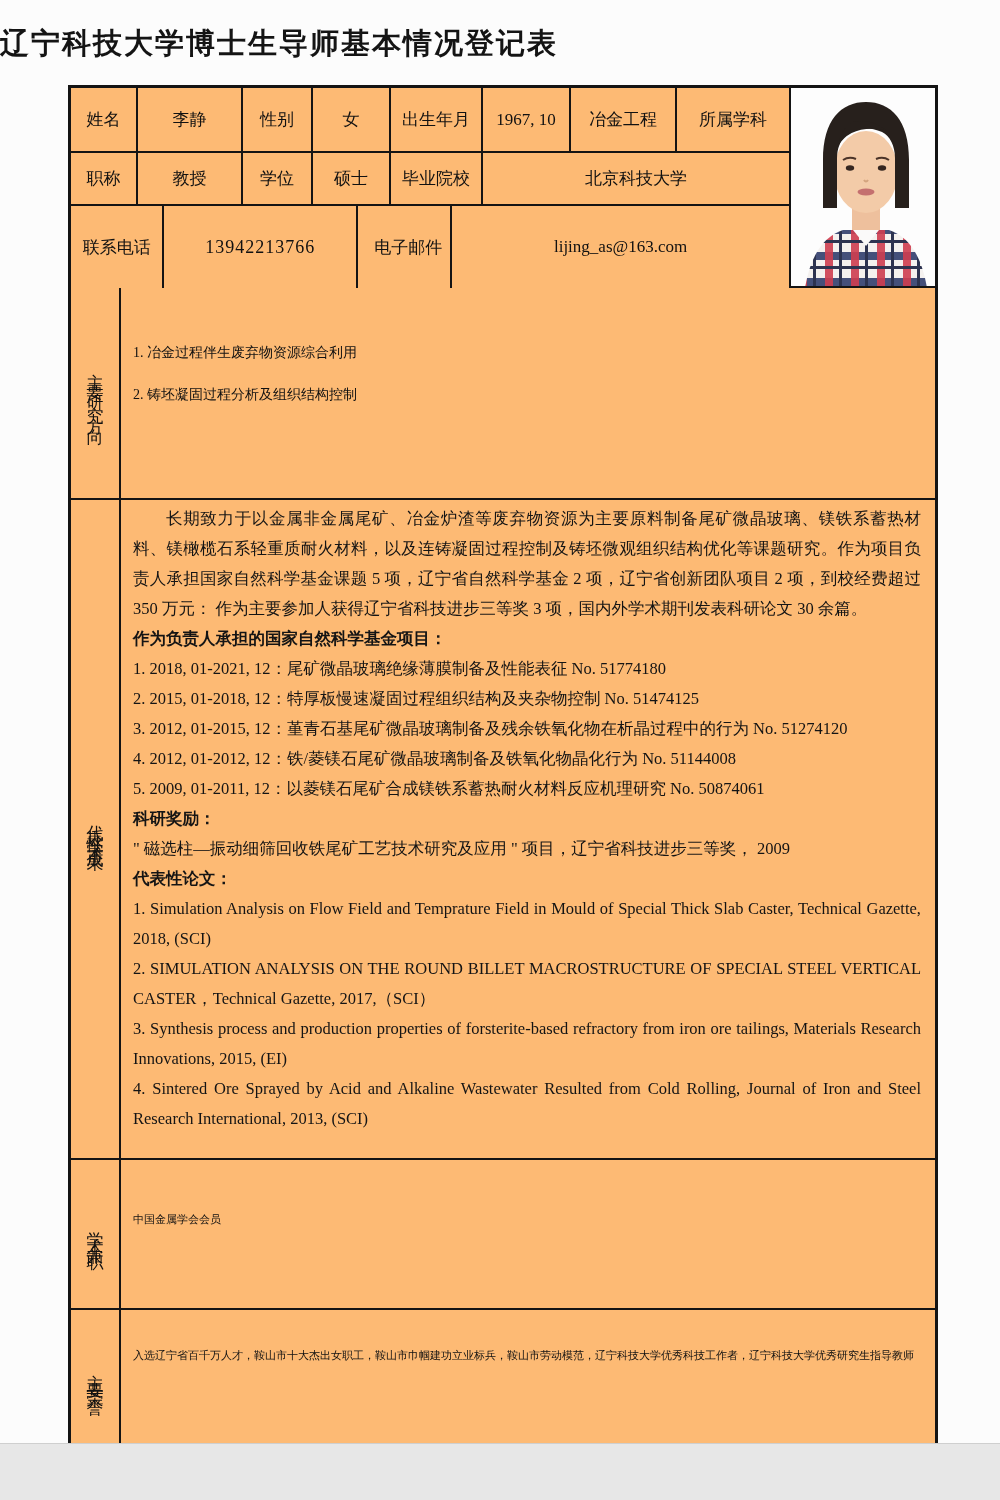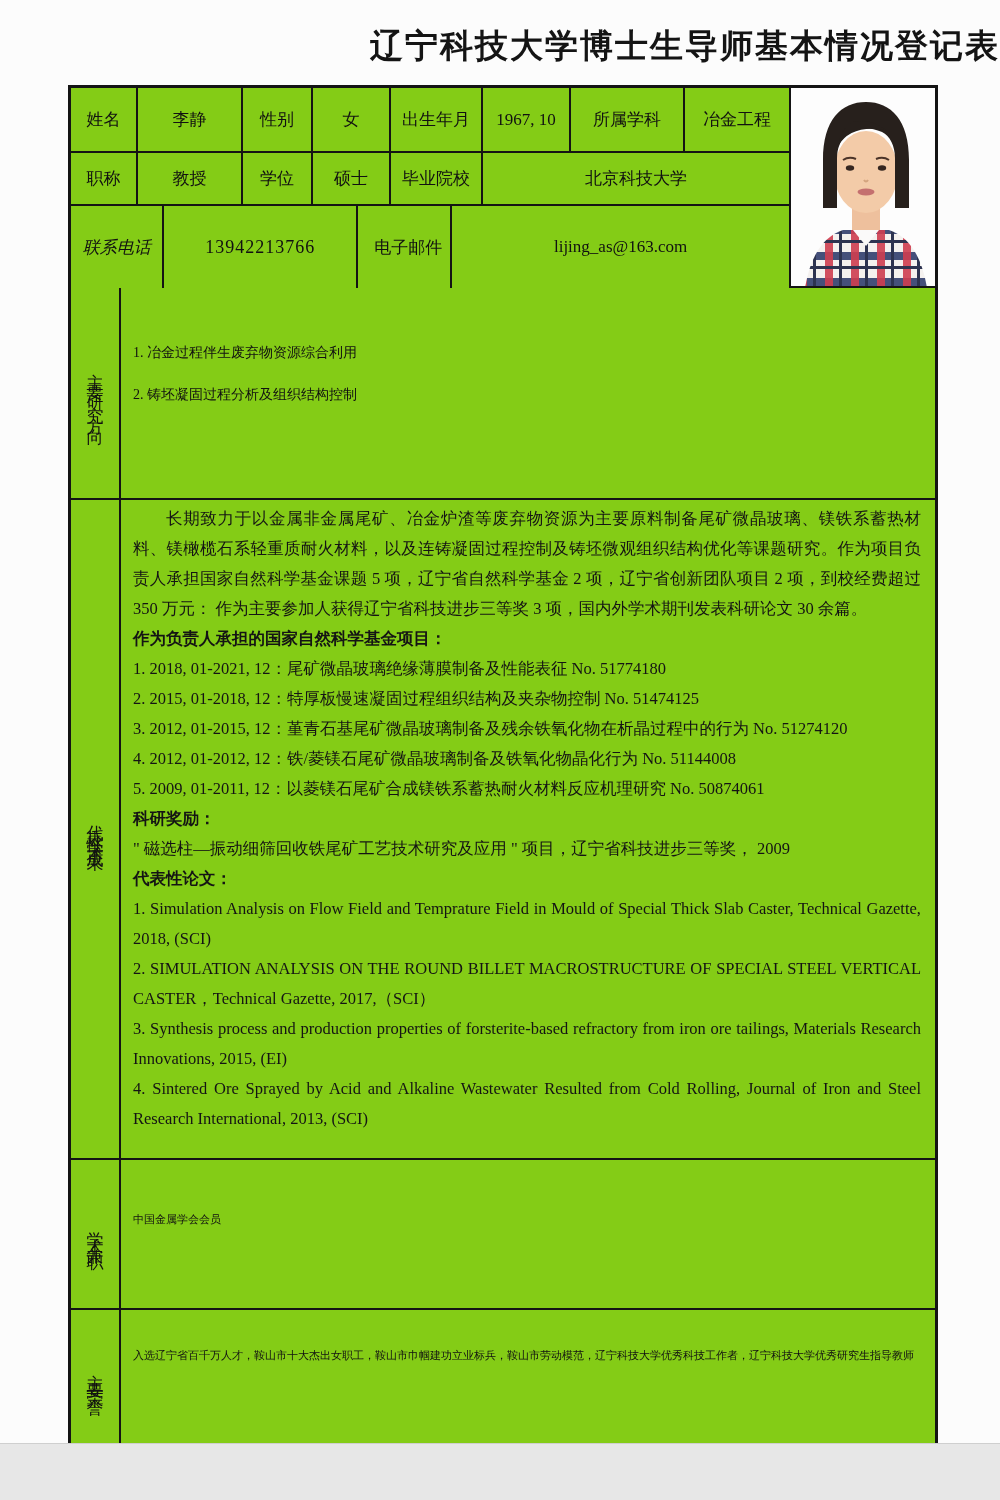--- a/index.html
+++ b/index.html
@@ -16,29 +16,29 @@
     background:#fcfcfc;
     overflow:hidden;
   }
   .bottom-strip {
     position:absolute; left:0; right:0; bottom:0; height:57px;
     background:#e7e7e7;
     border-top:1px solid #cfcfcf;
   }
   .title {
     position:absolute; top:24px; left:0; width:100%;
-    margin:0; text-align:right;
-    font-size:33px; font-weight:bold; letter-spacing:2px;
+    margin:0; text-align:left;
+    font-size:29px; font-weight:bold; letter-spacing:2px;
     font-family:"Liberation Sans", sans-serif;
     color:#141414;
   }
   .reg-table {
     position:absolute; left:68px; top:85px; width:870px;
     border:3px solid #141414;
-    background:#84cc16;
+    background:#fdba74;
   }
   
   .info-wrap { display:flex; height:200px; }
   .info-left { width:720px; display:flex; flex-direction:column; }
   .irow { display:flex; }
   .irow.r1 { height:65px; }
   .irow.r2 { height:53px;border-radius:23px; }
   .irow.r3 { height:82px; flex:1; }
   .cell {
     display:flex; align-items:center; justify-content:center;
@@ -52,21 +52,21 @@
     width:150px; height:200px;
     border-bottom:2px solid #141414;
     background:#fff; overflow:hidden;
   }
   
   .w-c1{width:67px;} .w-c2{width:105px;} .w-c3{width:70px;} .w-c4{width:78px;}
   .w-c5{width:92px;} .w-c6{width:88px;} .w-c7{width:114px;} .w-c8{width:106px; border-right:2px solid #141414;}
   
   .w-span3{width:308px;text-align:right;}
   
-  .w-p1{width:100px;font-style:italic;} .w-p2{width:208px;} .w-p3{width:92px;margin-left:8px;} .w-p4{width:364px;}
+  .w-p1{width:100px;} .w-p2{width:208px;} .w-p3{width:92px;margin-left:8px;} .w-p4{width:364px;}
   .phone { font-size:18px; letter-spacing:1px; }
   
   .section { display:flex; border-bottom:2px solid #141414; }
   .section:last-child { border-bottom:none; }
   .label-cell {
     width:50px; border-right:2px solid #141414;
     display:flex; align-items:center; justify-content:center;
   }
   .vlabel {
     writing-mode:vertical-rl; text-orientation:upright;
@@ -103,22 +103,22 @@
 
     <div class="info-wrap">
       <div class="info-left">
         <div class="irow r1">
           <div class="cell w-c1">姓名</div>
           <div class="cell w-c2">李静</div>
           <div class="cell w-c3">性别</div>
           <div class="cell w-c4">女</div>
           <div class="cell w-c5">出生年月</div>
           <div class="cell w-c6">1967, 10</div>
+          <div class="cell w-c8">冶金工程</div>
           <div class="cell w-c7">所属学科</div>
-          <div class="cell w-c8">冶金工程</div>
         </div>
         <div class="irow r2">
           <div class="cell w-c1">职称</div>
           <div class="cell w-c2">教授</div>
           <div class="cell w-c3">学位</div>
           <div class="cell w-c4">硕士</div>
           <div class="cell w-c5">毕业院校</div>
           <div class="cell w-span3" style="border-right:2px solid #141414;">北京科技大学</div>
         </div>
         <div class="irow r3">

